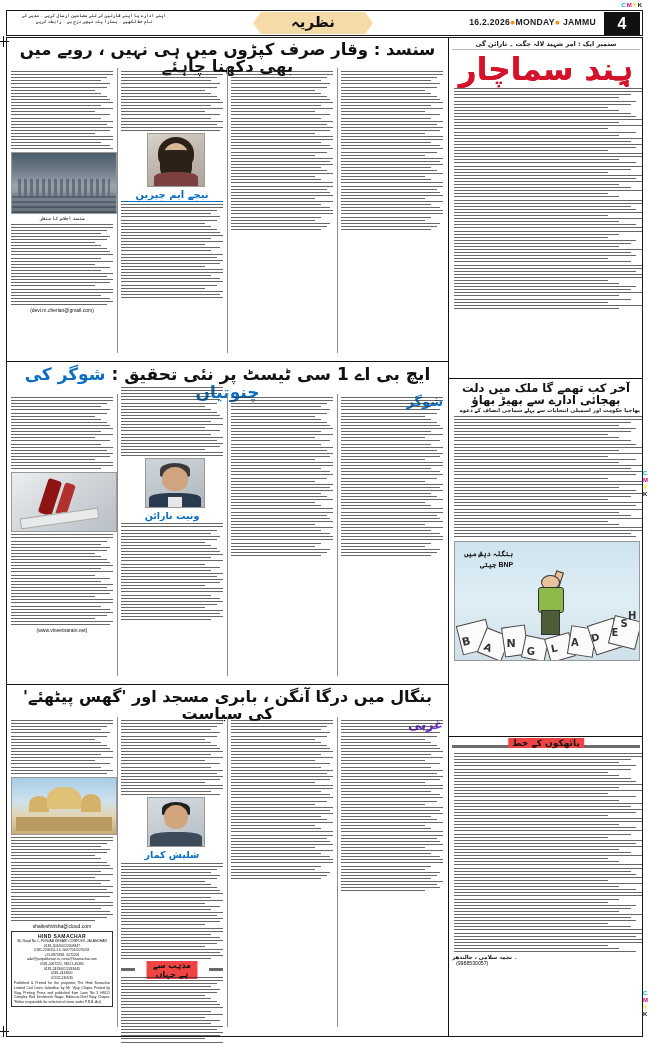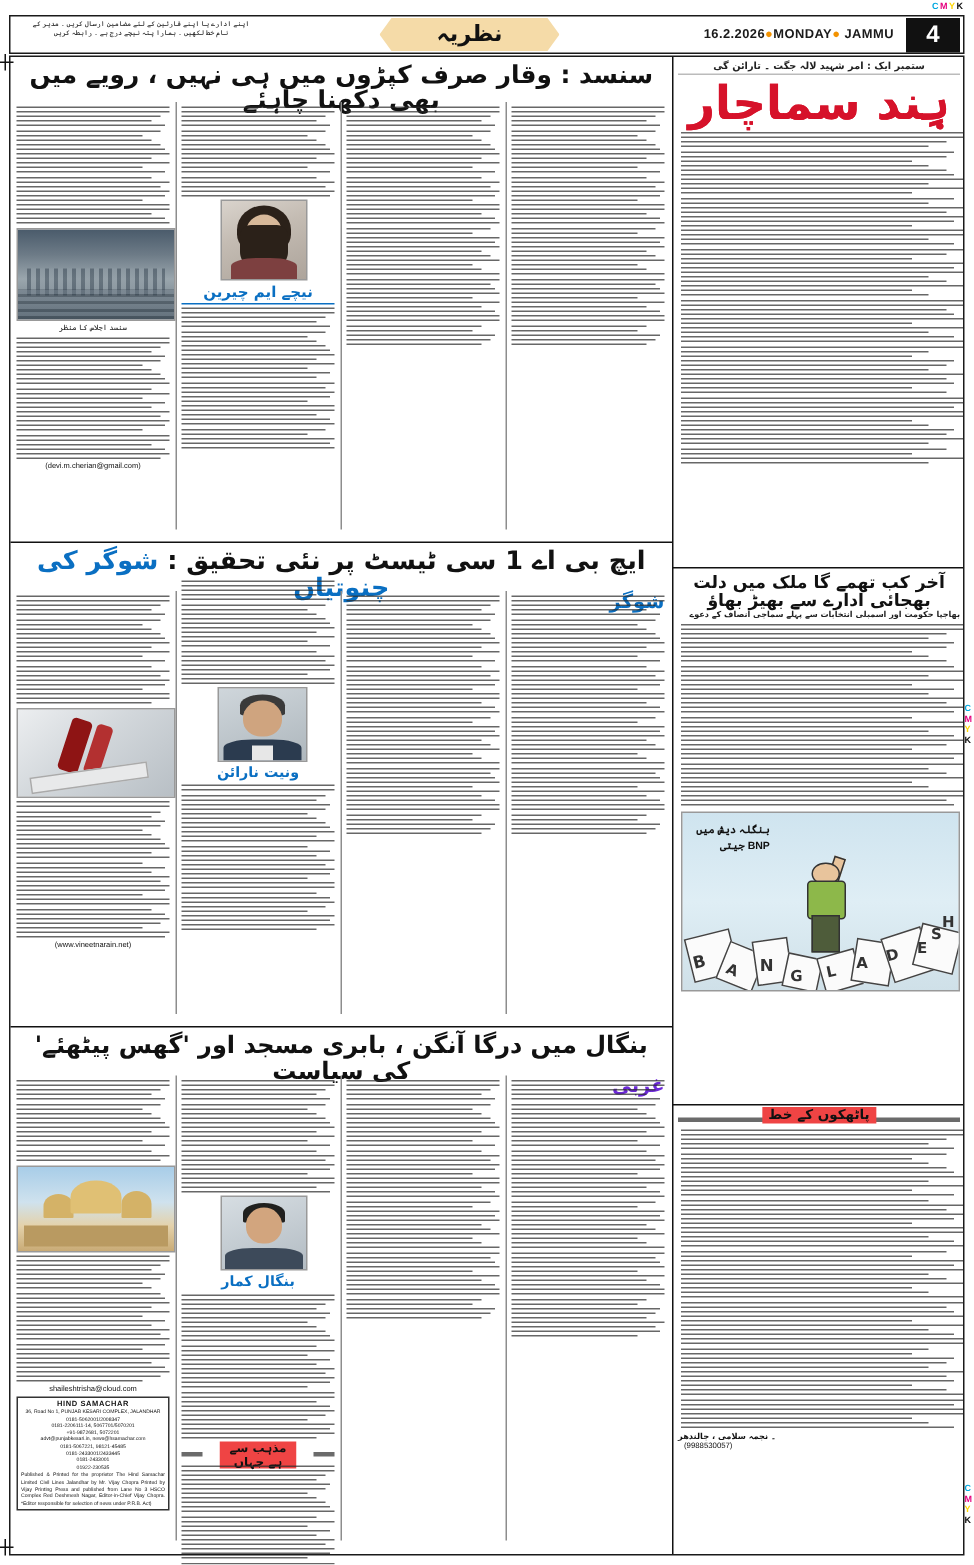--- a/index.html
+++ b/index.html
@@ -1082,21 +1082,21 @@
             <i></i>
             <i></i>
             <i></i>
             <i></i>
           </div>
         <div class="photo ph-man2" style="position:relative;left:26px;width:56px;height:48px;margin:2px 0;">
           <div class="hair"></div>
             <div class="face"></div>
             <div class="body"></div>
         </div>
-        <div class="bylinebox" style="font-size:9.5px;margin:1px 0 2px;">بنگال کمار</div>
+        <div class="bylinebox" style="font-size:9.5px;margin:1px 0 2px;">شلیش کمار</div>
         <div class="sq tight">
             <i></i>
             <i></i>
             <i></i>
             <i></i>
             <i></i>
             <i></i>
             <i></i>
             <i></i>
             <i></i>

